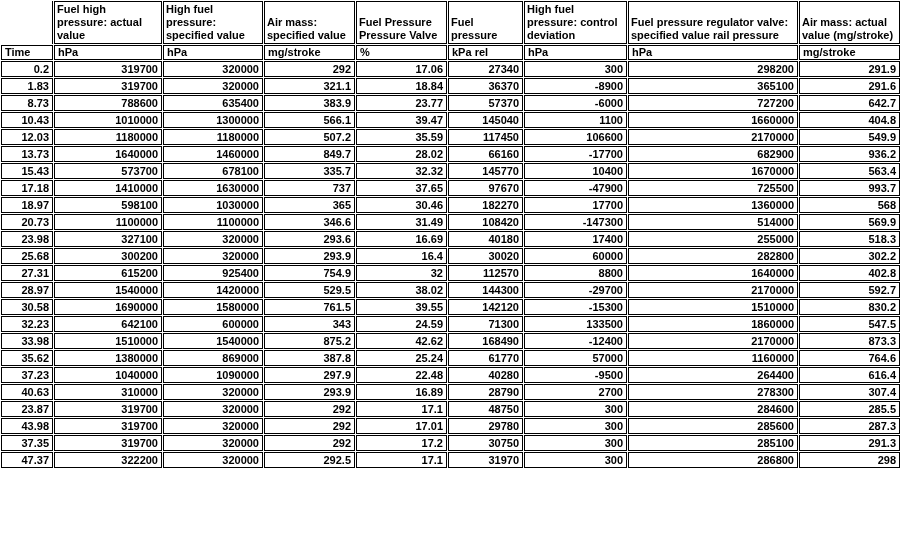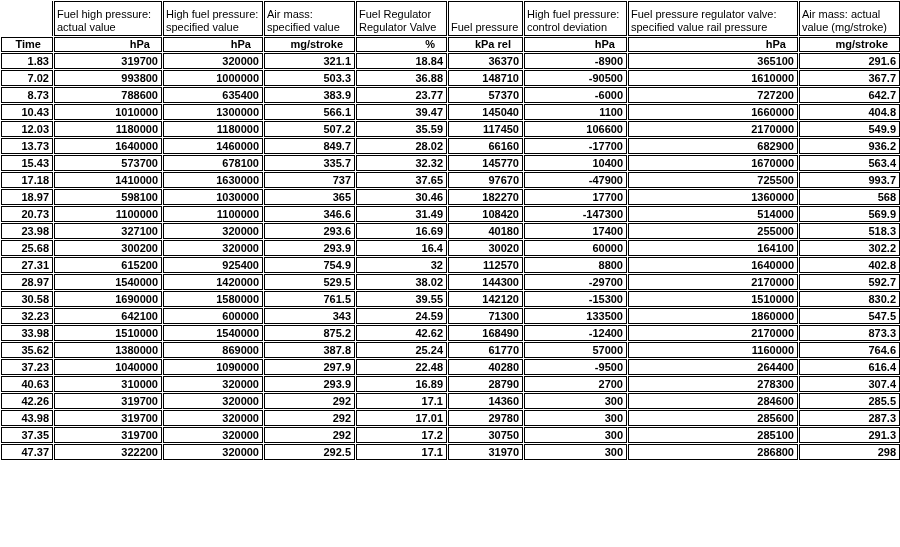--- a/index.html
+++ b/index.html
@@ -33,30 +33,30 @@
     overflow: hidden;
     white-space: normal;
   }
   tr.hdr th {
     border: 1px solid #000000;
     text-align: left;
     vertical-align: bottom;
     padding: 1px 2px;
     line-height: 13px;
     height: 31px;
-    font-weight: normal;
+    font-weight: bold;
   }
   tr.hdr th.corner {
     border: none;
     border-right: 1px solid #000000;
   }
   tr.units td {
     border: 1px solid #000000;
-    text-align: right;
-    padding: 0 11px;
+    text-align: left;
+    padding: 0 3px;
     height: 13px;
     line-height: 13px;
   }
   tbody td {
     border: 1px solid #000000;
     text-align: right;
     padding: 0 3px;
     height: 14px;
     line-height: 14px;
     white-space: nowrap;
@@ -76,60 +76,60 @@
       <col class="c6">
       <col class="c7">
       <col class="c8">
   </colgroup>
   <thead>
     <tr class="hdr">
       <th class="corner"></th>
       <th>Fuel high pressure: actual value</th>
       <th>High fuel pressure: specified value</th>
       <th>Air mass: specified value</th>
-      <th>Fuel Regulator Regulator Valve</th>
+      <th>Fuel Pressure Pressure Valve</th>
       <th>Fuel pressure</th>
       <th>High fuel pressure: control deviation</th>
       <th>Fuel pressure regulator valve: specified value rail pressure</th>
       <th>Air mass: actual value (mg/stroke)</th>
     </tr>
     <tr class="units">
       <td>Time</td>
       <td>hPa</td>
       <td>hPa</td>
       <td>mg/stroke</td>
       <td>%</td>
       <td>kPa rel</td>
       <td>hPa</td>
       <td>hPa</td>
       <td>mg/stroke</td>
     </tr>
   </thead>
   <tbody>
       <tr>
+        <td>0.2</td>
+        <td>319700</td>
+        <td>320000</td>
+        <td>292</td>
+        <td>17.06</td>
+        <td>27340</td>
+        <td>300</td>
+        <td>298200</td>
+        <td>291.9</td>
+      </tr>
+      <tr>
         <td>1.83</td>
         <td>319700</td>
         <td>320000</td>
         <td>321.1</td>
         <td>18.84</td>
         <td>36370</td>
         <td>-8900</td>
         <td>365100</td>
         <td>291.6</td>
-      </tr>
-      <tr>
-        <td>7.02</td>
-        <td>993800</td>
-        <td>1000000</td>
-        <td>503.3</td>
-        <td>36.88</td>
-        <td>148710</td>
-        <td>-90500</td>
-        <td>1610000</td>
-        <td>367.7</td>
       </tr>
       <tr>
         <td>8.73</td>
         <td>788600</td>
         <td>635400</td>
         <td>383.9</td>
         <td>23.77</td>
         <td>57370</td>
         <td>-6000</td>
         <td>727200</td>
@@ -224,21 +224,21 @@
         <td>518.3</td>
       </tr>
       <tr>
         <td>25.68</td>
         <td>300200</td>
         <td>320000</td>
         <td>293.9</td>
         <td>16.4</td>
         <td>30020</td>
         <td>60000</td>
-        <td>164100</td>
+        <td>282800</td>
         <td>302.2</td>
       </tr>
       <tr>
         <td>27.31</td>
         <td>615200</td>
         <td>925400</td>
         <td>754.9</td>
         <td>32</td>
         <td>112570</td>
         <td>8800</td>
@@ -316,26 +316,26 @@
         <td>310000</td>
         <td>320000</td>
         <td>293.9</td>
         <td>16.89</td>
         <td>28790</td>
         <td>2700</td>
         <td>278300</td>
         <td>307.4</td>
       </tr>
       <tr>
-        <td>42.26</td>
+        <td>23.87</td>
         <td>319700</td>
         <td>320000</td>
         <td>292</td>
         <td>17.1</td>
-        <td>14360</td>
+        <td>48750</td>
         <td>300</td>
         <td>284600</td>
         <td>285.5</td>
       </tr>
       <tr>
         <td>43.98</td>
         <td>319700</td>
         <td>320000</td>
         <td>292</td>
         <td>17.01</td>

